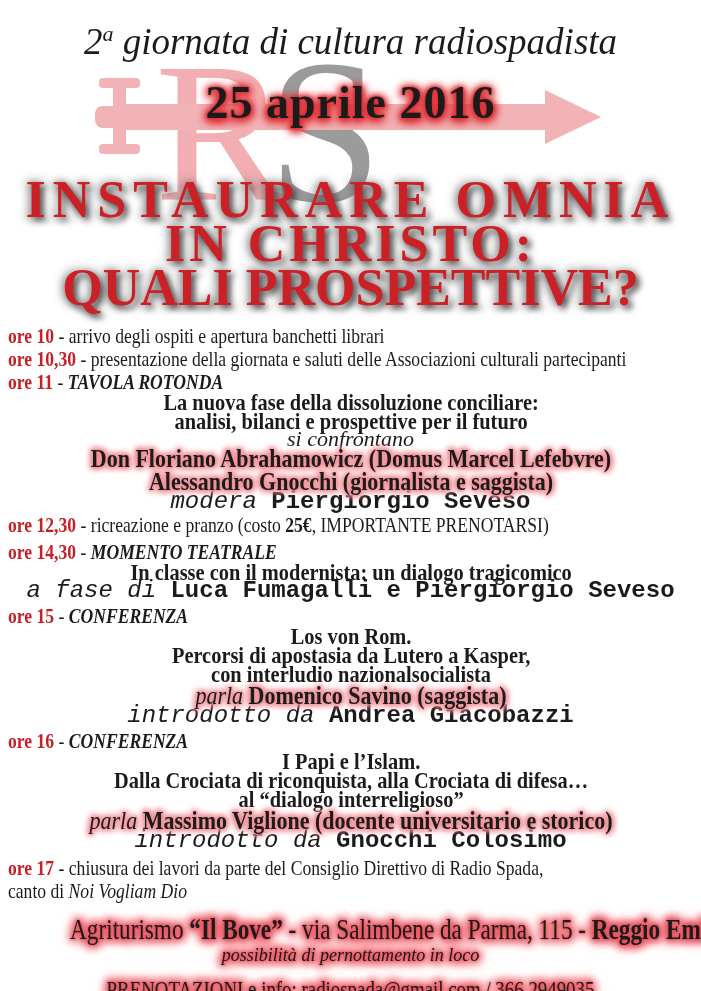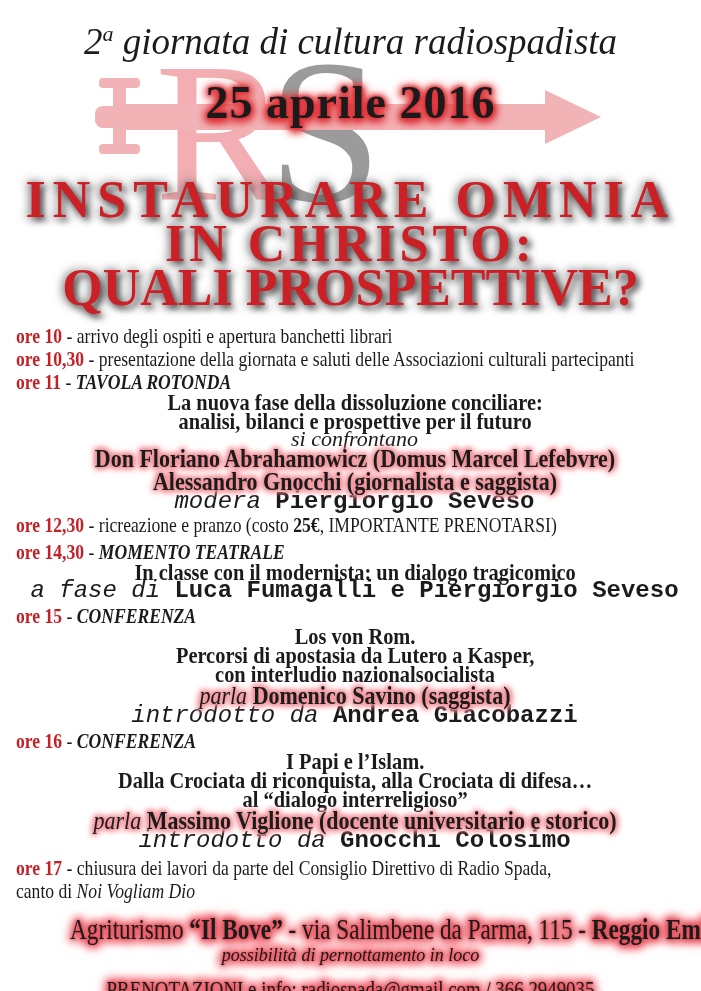--- a/index.html
+++ b/index.html
@@ -28,21 +28,21 @@
   .headline { position:relative; z-index:2; text-align:center; font-weight:bold;
               color:#cb2026; line-height:44px; font-size:52px; margin-top:4px;
               text-shadow: 4px 4px 6px rgba(70,70,70,.9),
                            -3px 1px 9px rgba(115,115,115,.65),
                             0 -2px 9px rgba(125,125,125,.5); }
   .headline .l1 { letter-spacing:7px; }
   .headline .l2 { letter-spacing:4px; }
   .headline .l3 { letter-spacing:0px; }
 
   
-  .schedule { margin-top:14px; padding-left:16px; }
+  .schedule { margin-top:14px; padding-left:8px; }
   .row  { font-size:22px; line-height:23px; white-space:nowrap;
           transform:scaleX(0.80); transform-origin:0 50%; }
   .time { color:#c32127; font-weight:bold; }
   .sess { font-weight:bold; font-style:italic; }
   .center { text-align:center; padding-right:8px; }
   .ct   { font-weight:bold; font-size:24px; line-height:19px; white-space:nowrap;
           transform:scaleX(0.85); transform-origin:50% 50%; }
   .smit { font-style:italic; font-size:22px; line-height:16px; }
   .speaker { font-weight:bold; font-size:25px; line-height:23px; white-space:nowrap;
              transform:scaleX(0.88); transform-origin:50% 50%; }

